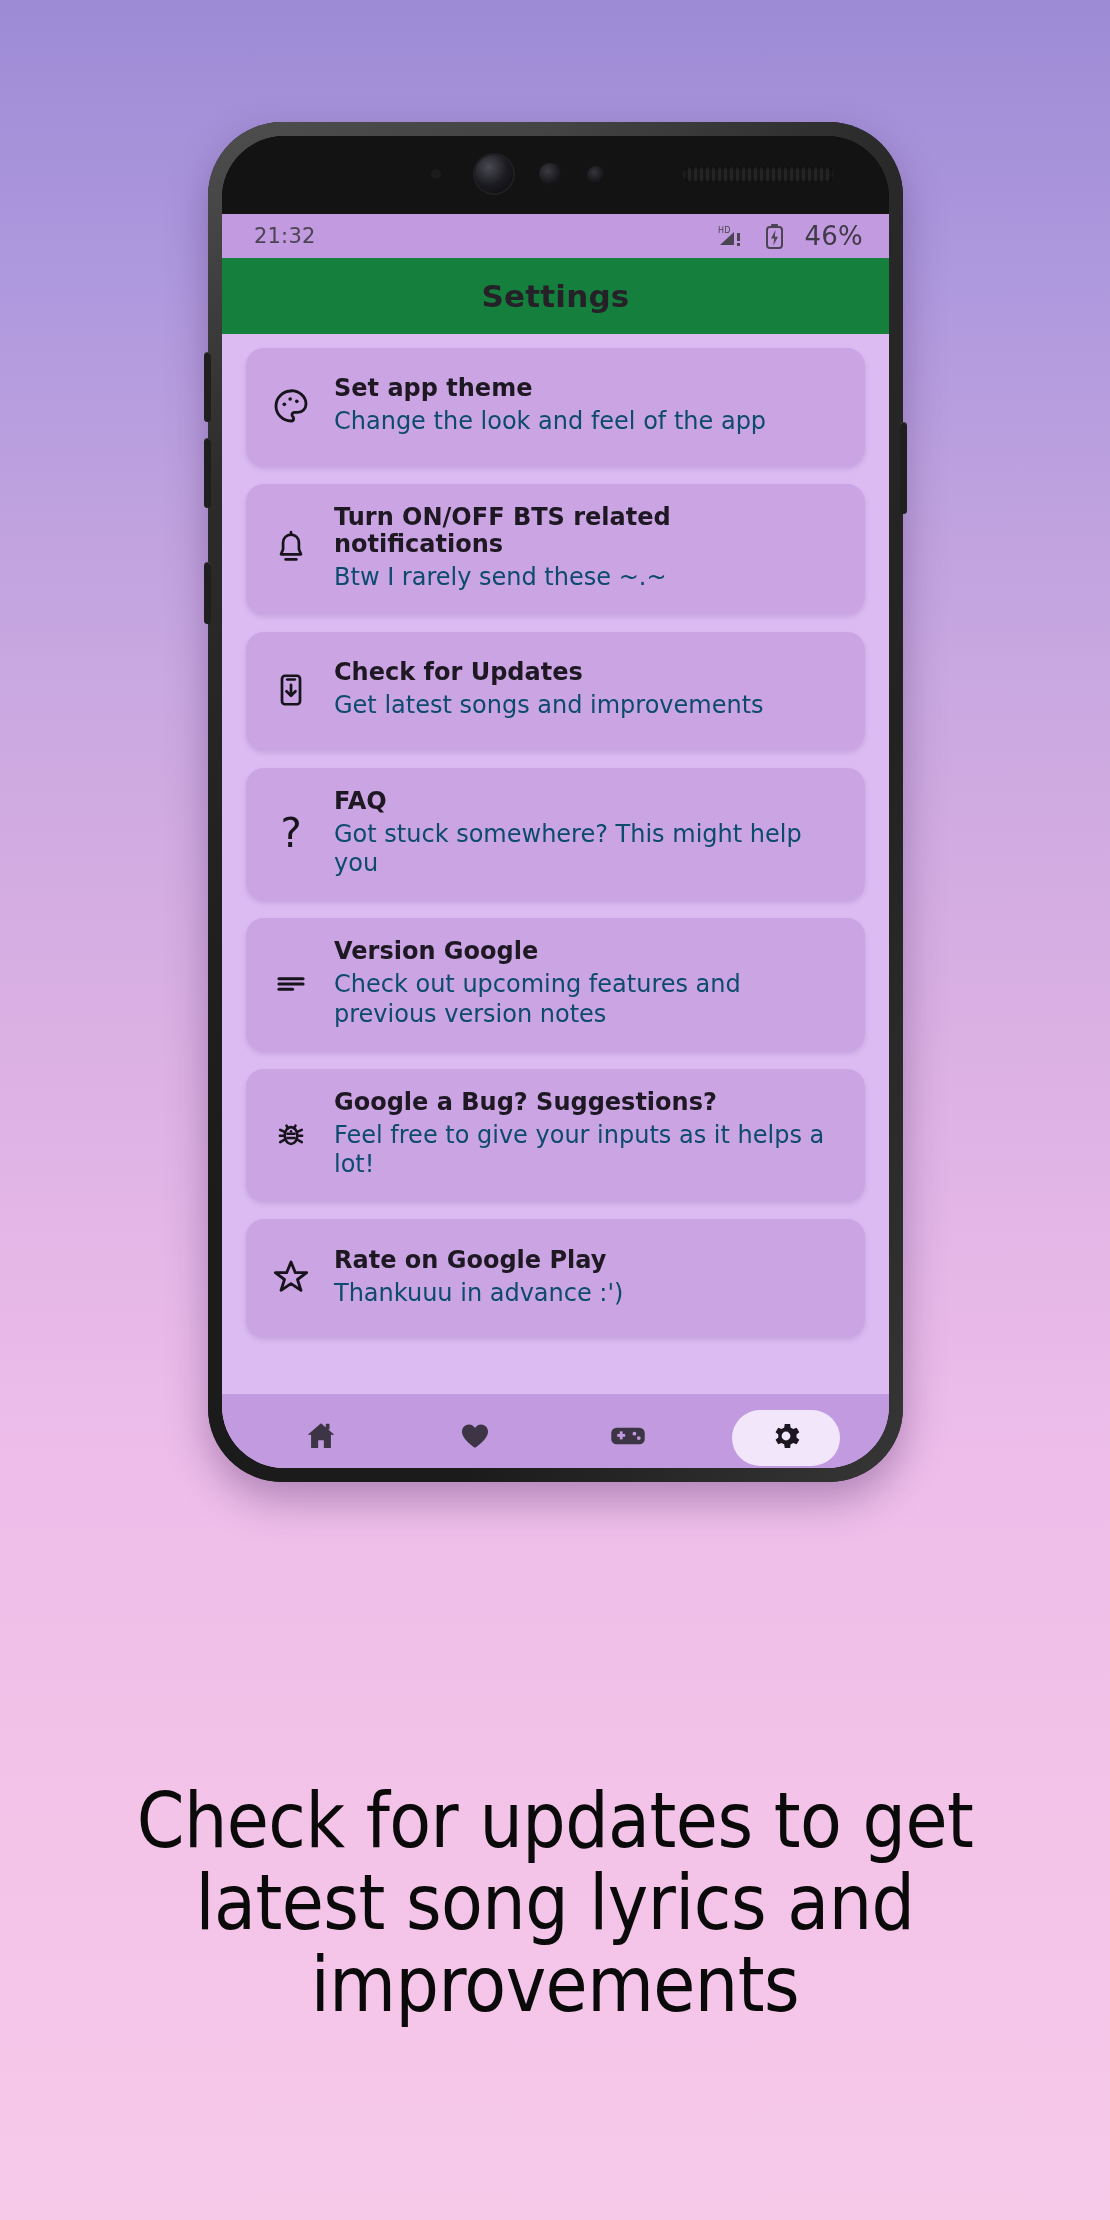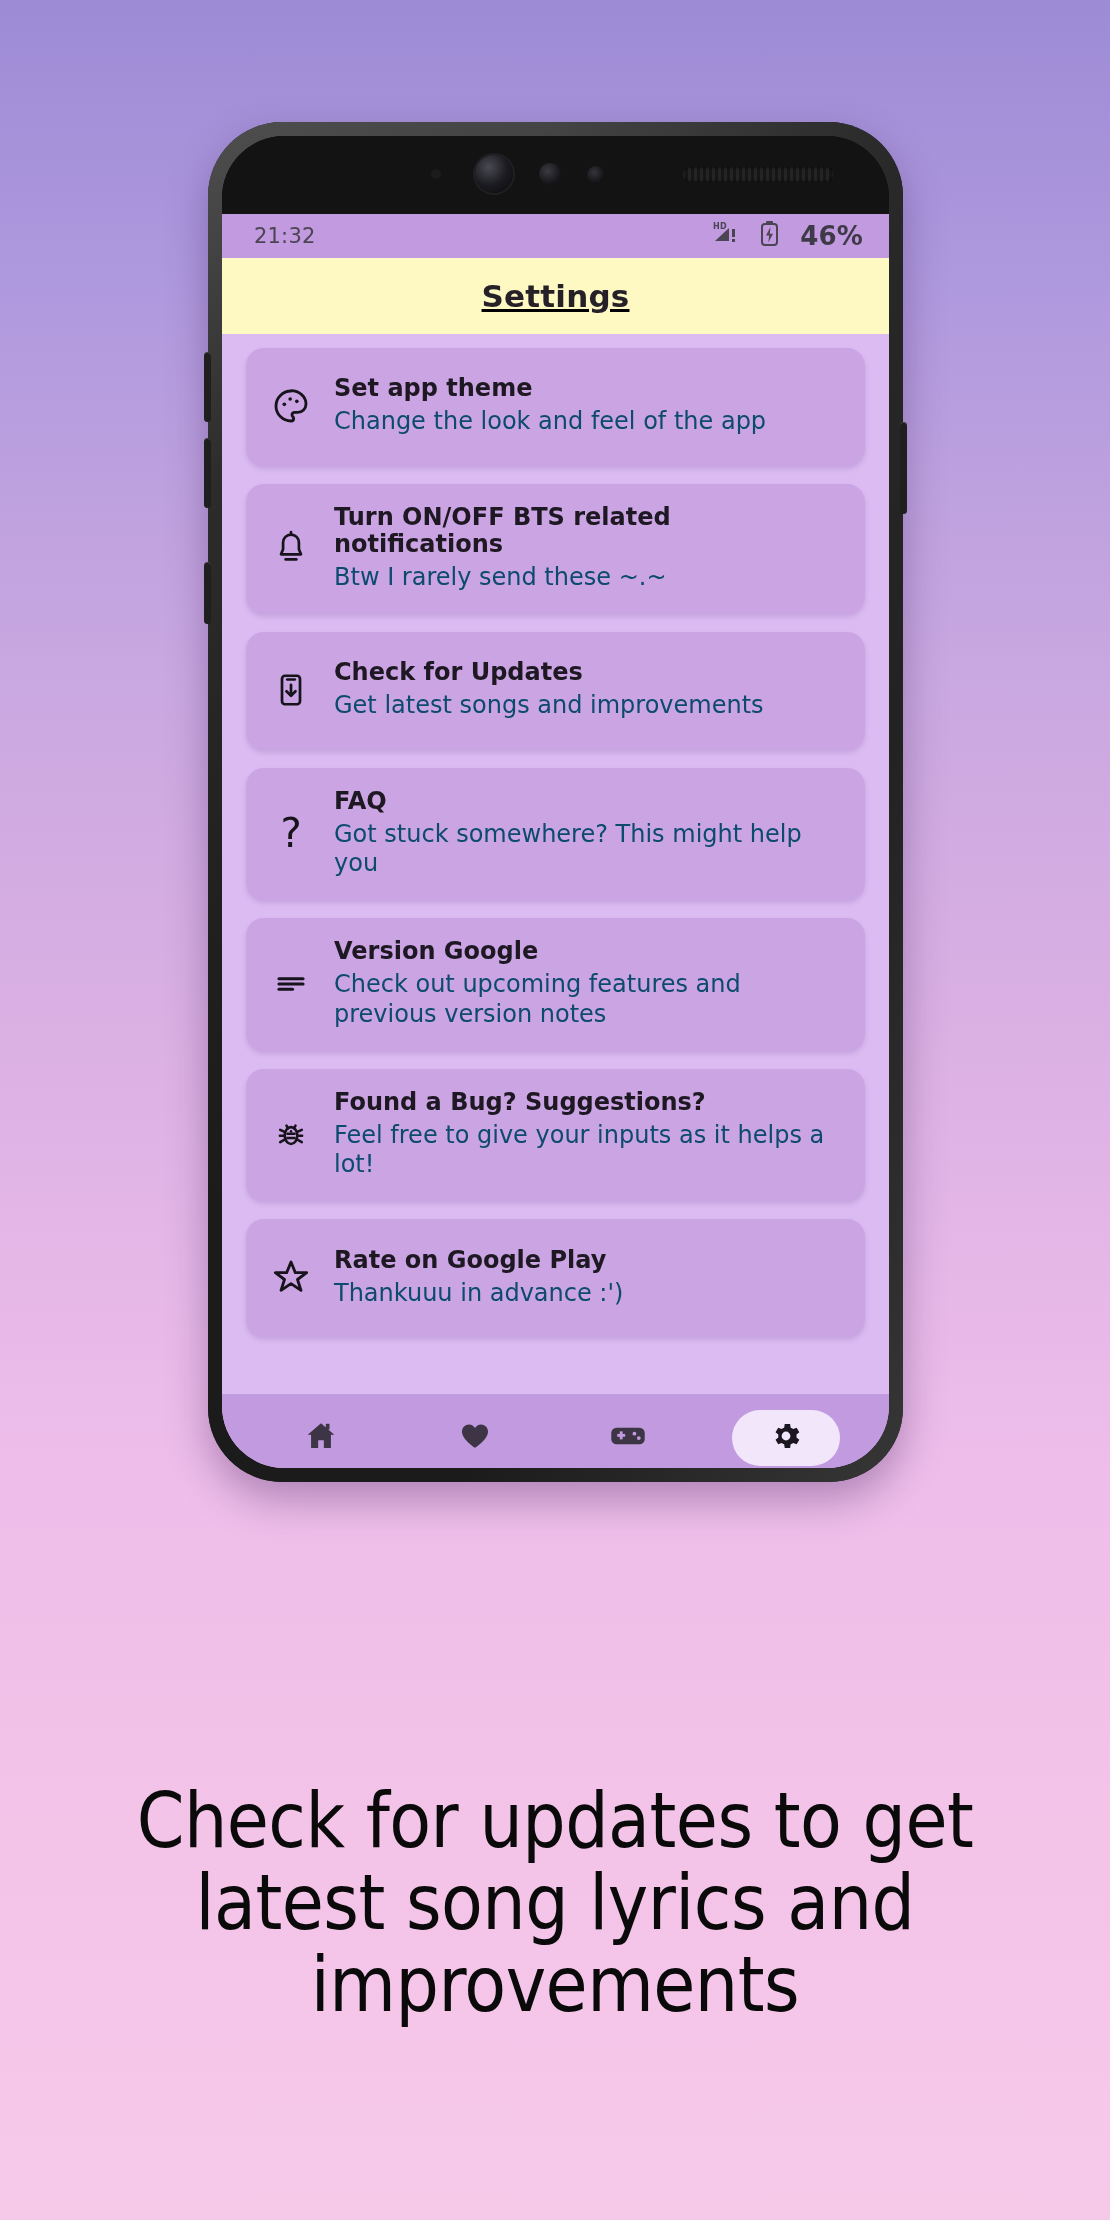--- a/index.html
+++ b/index.html
@@ -74,30 +74,29 @@
     overflow:hidden;
   }
 
   
   .statusbar{
     height:44px; background:#c29ae0;
     display:flex; align-items:center; justify-content:space-between;
     padding:0 26px 0 32px;
     color:#4b4452; font-size:21px; letter-spacing:.2px;
   }
-  .sb-right{ display:flex; align-items:flex-start; gap:22px;font-weight:bold; }
+  .sb-right{ display:flex; align-items:center; gap:22px; }
   .sb-icon{ display:flex; align-items:flex-end; }
   .sb-pct{ font-size:26px; color:#3f3a47; }
 
   
   .appbar{
-    height:76px; background:#fef9c3;
+    height:76px; background:#15803d;
     display:flex; align-items:center; justify-content:center;
     box-shadow:0 1px 0 rgba(0,0,0,0.05);
-    text-decoration:underline;
   }
   .appbar-title{ font-size:31px; font-weight:700; color:#262028; letter-spacing:.2px; }
 
   
   .list{
     background:#dcbbf2;
     padding:14px 24px 16px 24px;
     height:calc(100% - 44px - 76px - 88px);
     overflow:hidden;
   }
@@ -286,21 +285,21 @@
                 <path d="M14 8.3 L15 6.4"></path>
               <line x1="7.8" y1="10.6" x2="4.8" y2="9.2"></line>
               <line x1="16.2" y1="10.6" x2="19.2" y2="9.2"></line>
               <line x1="7.8" y1="13.2" x2="4.6" y2="13.2"></line>
               <line x1="16.2" y1="13.2" x2="19.4" y2="13.2"></line>
               <line x1="7.8" y1="15.8" x2="4.8" y2="17.4"></line>
               <line x1="16.2" y1="15.8" x2="19.2" y2="17.4"></line>
             </svg>
           </span>
           <span class="card-text">
-            <span class="card-title">Found a Bug? Suggestions?</span>
+            <span class="card-title">Google a Bug? Suggestions?</span>
             <span class="card-sub">Feel free to give your inputs as it helps a lot!</span>
           </span>
         </div>
 
         <div class="card">
           <span class="card-icon">
             <svg width="40" height="40" viewBox="0 0 24 24" fill="none" stroke="currentColor" stroke-width="1.7" stroke-linejoin="round">
               <polygon points="12,3 14.6,9.4 21.4,9.4 15.9,13.5 18,20 12,16 6,20 8.1,13.5 2.6,9.4 9.4,9.4"></polygon>
             </svg>
           </span>

